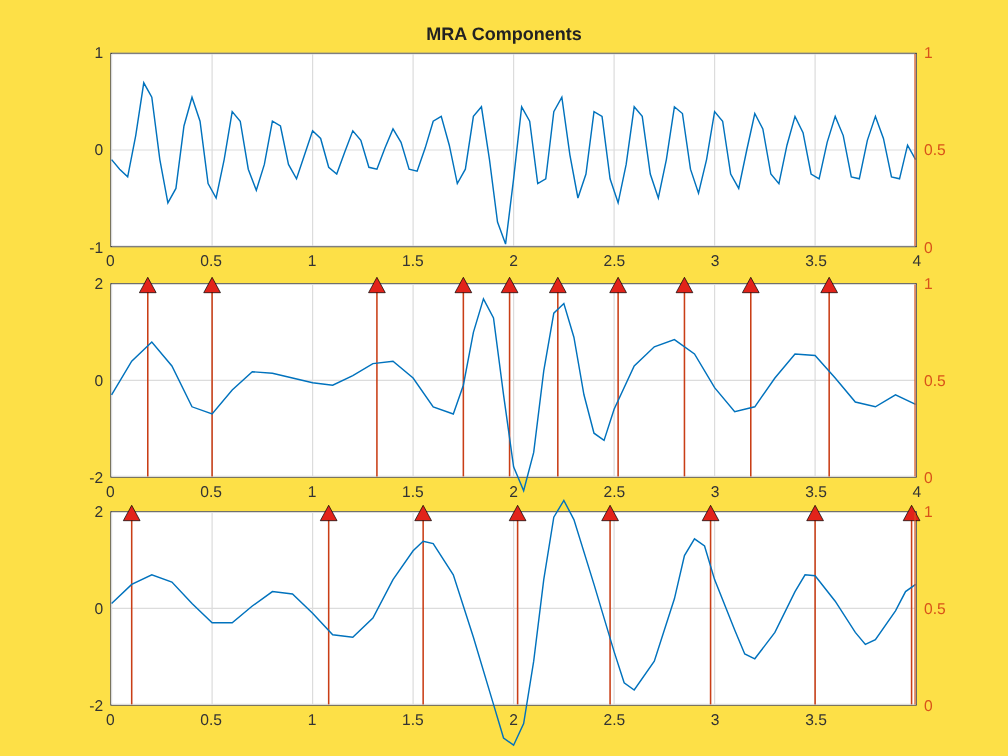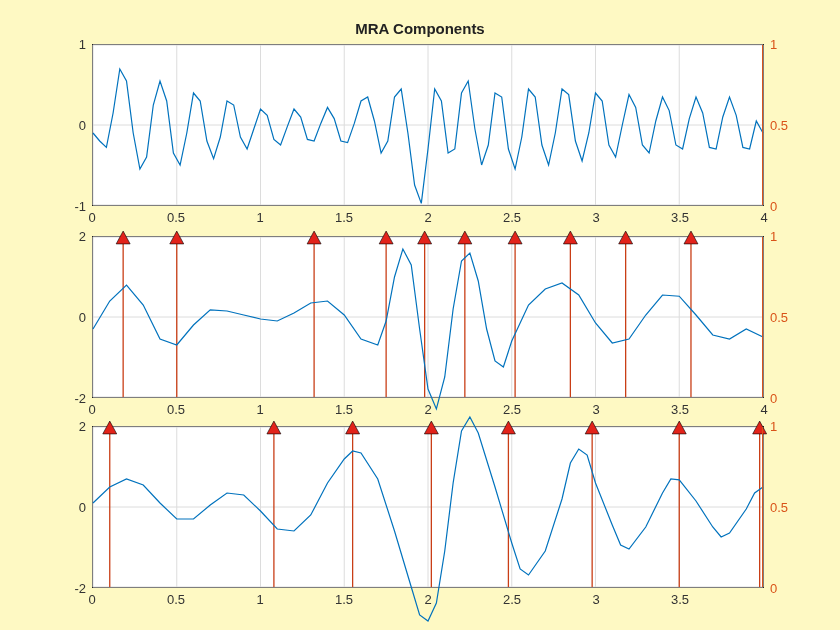--- a/index.html
+++ b/index.html
@@ -8,21 +8,21 @@
     background: #fff;
     font-family: Arial, Helvetica, sans-serif;
     width: 840px;
     height: 630px;
     overflow: hidden;
   }
   .figure {
     width: 840px;
     height: 630px;
     position: relative;
-    background: #fef9c3;
+    background: #fde047;
   }
   .title {
     position: absolute;
     top: 20px;
     left: 0;
     width: 100%;
     text-align: center;
     font-weight: bold;
     font-size: 15px;
     color: #222;

